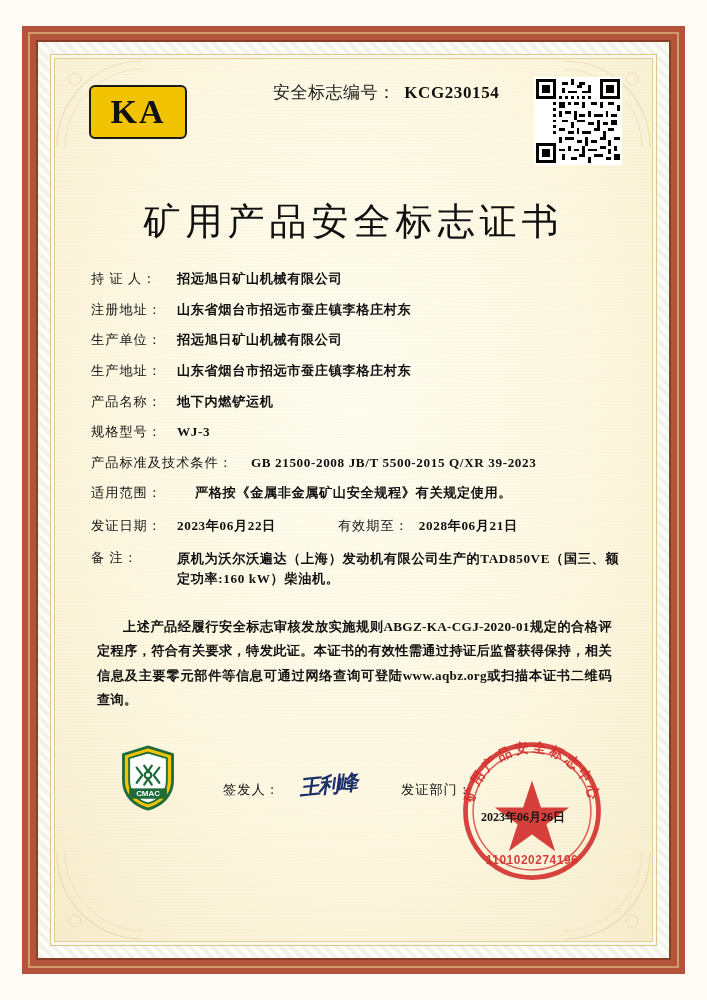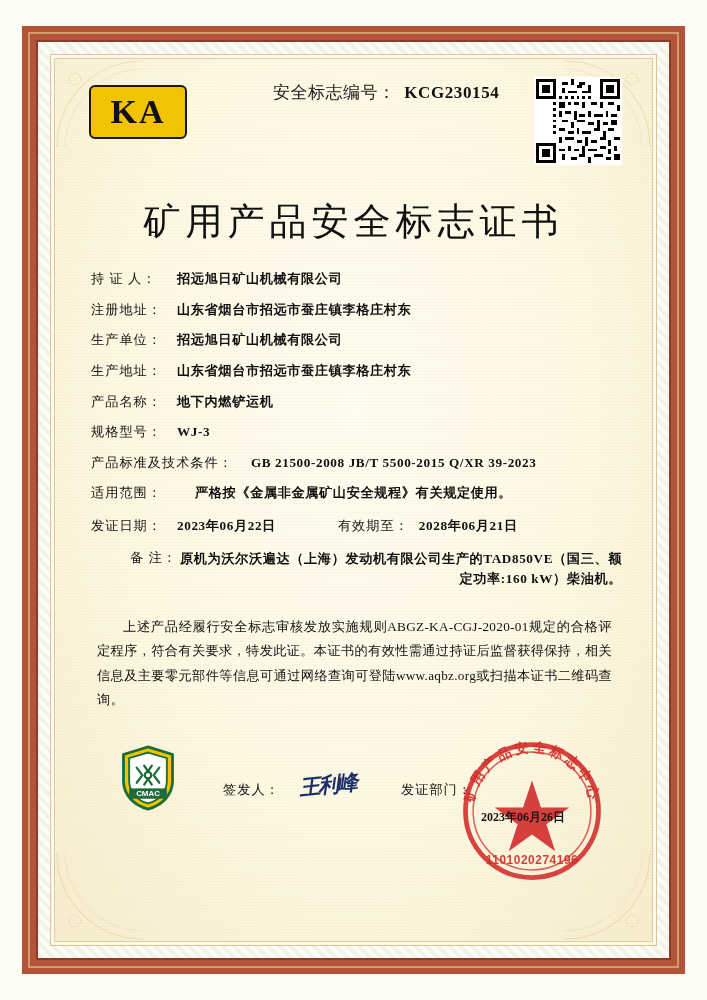--- a/index.html
+++ b/index.html
@@ -182,36 +182,35 @@
     align-items: flex-start;
     margin-bottom: 11.5px;
   }
   .row-inline .seg2 { margin-left: 62px; display: flex; }
   .row-inline .seg2 .label { width: auto; margin-right: 10px; }
 
   .note-row {
     display: flex;
     align-items: flex-start;
     margin-bottom: 10px;
-    text-align: right;
   }
   .note-row .label { width: 86px; flex: none; }
   .note-row .value { flex: 1; line-height: 1.55; }
 
   
   .statement {
     position: absolute;
     left: 46px;
     right: 44px;
     top: 560px;
     font-size: 13.2px;
     line-height: 1.85;
     text-align: justify;
     text-indent: 26px;
-    font-weight: normal;
+    font-weight: bold;
     color: #111;
     letter-spacing: 0.3px;
   }
 
   
   .sig-area {
     position: absolute;
     left: 0; right: 0;
     top: 690px;
     height: 150px;

